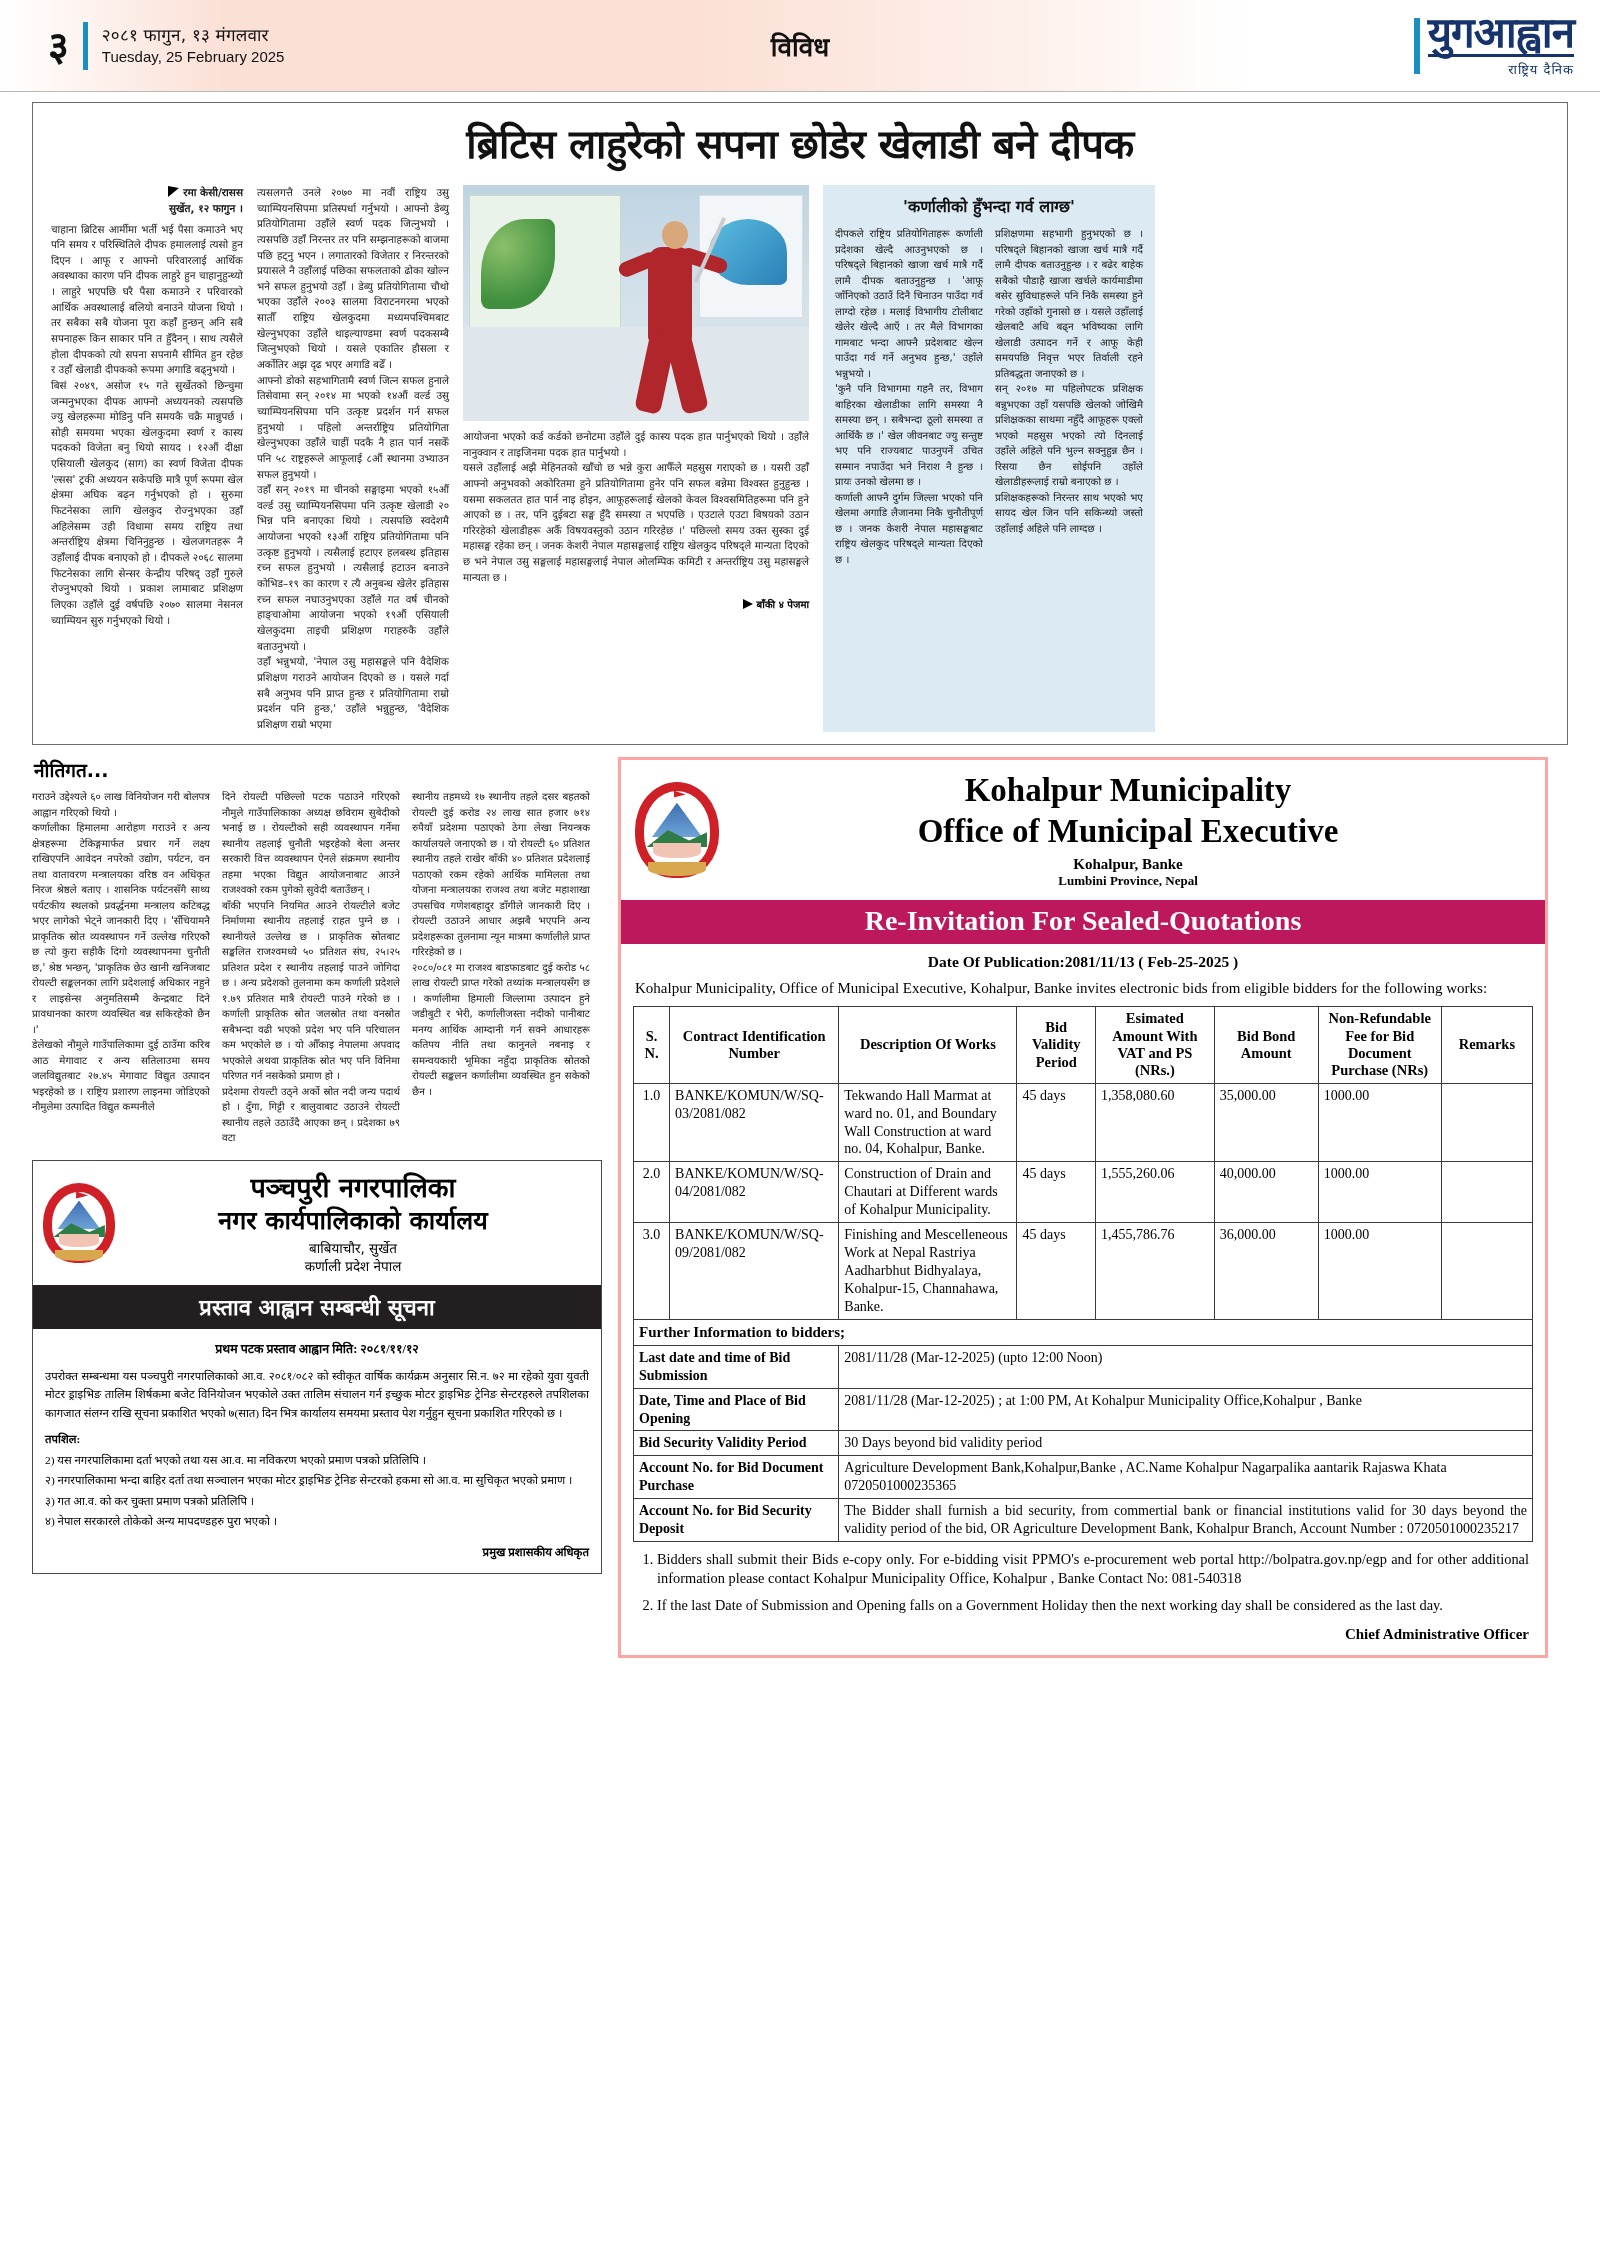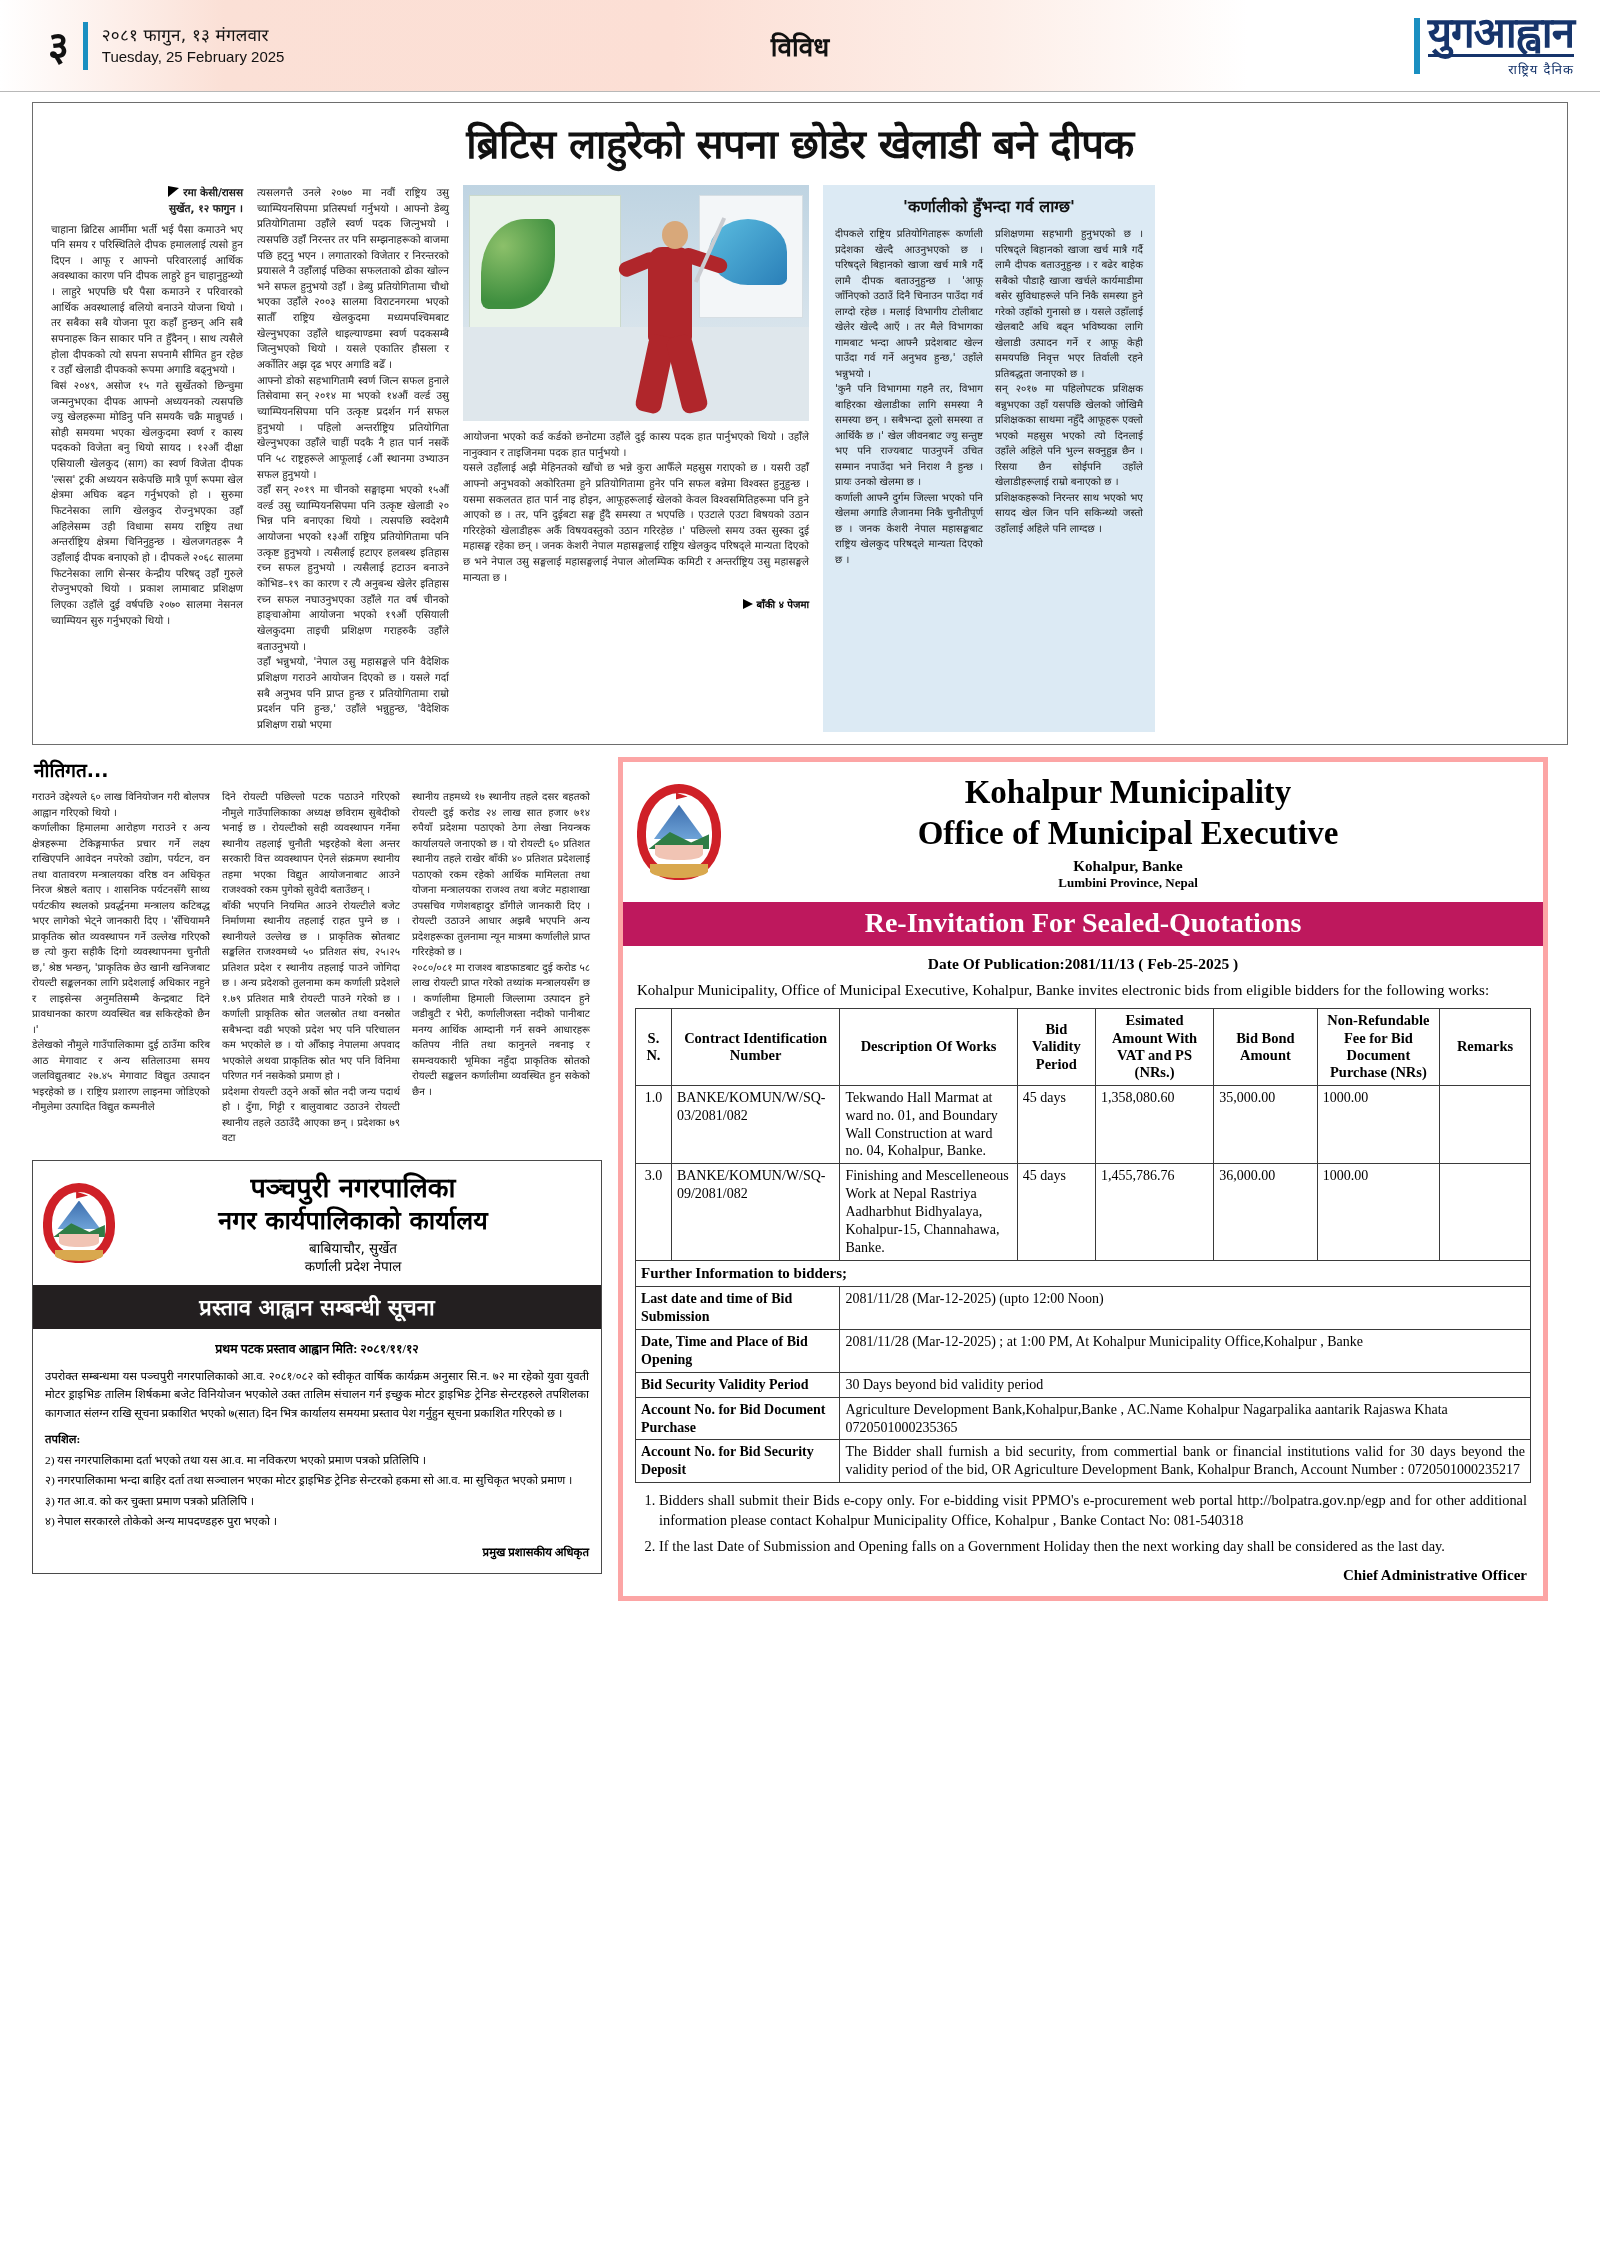--- a/index.html
+++ b/index.html
@@ -175,21 +175,21 @@
     padding:6px 0 8px 0; margin-top:4px;
   }
   .notice-body { padding:10px 12px 12px 12px; font-family:Liberation Serif, serif; font-size:11.4px; line-height:1.62; text-align:justify;}
   .notice-date { text-align:center; font-weight:bold; font-size:12.4px; margin-bottom:8px; }
   .notice-sub { font-weight:bold; margin:8px 0 2px 0; }
   .notice-list { margin:0; padding:0; list-style:none; }
   .notice-list li { margin-bottom:2px; }
   .notice-sign { text-align:right; font-weight:bold; font-size:11.5px; margin-top:12px; }
 
   
-  .tender { border:5px solid #fca5a5; }
+  .tender { border:3px solid #fca5a5; }
   .t-head { display:flex; align-items:center; padding:10px 14px 6px 14px; }
   .t-head .emblem { width:84px; height:96px; margin-right:6px; }
   .t-head-txt { flex:1; text-align:center; }
   .t-l1 { font-family:"Liberation Serif", serif; font-weight:bold; font-size:33px; line-height:1.22; }
   .t-l2 { font-family:"Liberation Serif", serif; font-weight:bold; font-size:33px; line-height:1.22; }
   .t-l3 { font-family:"Liberation Serif", serif; font-weight:bold; font-size:15px; margin-top:5px; }
   .t-l4 { font-family:"Liberation Serif", serif; font-weight:bold; font-size:13px; }
   .t-banner {
     background:#be185d; color:#fff; text-align:center;
     font-family:"Liberation Serif", serif; font-weight:bold; font-size:28px;
@@ -386,20 +386,30 @@
               <td class="c-sn">1.0</td>
               <td class="c-cid">BANKE/KOMUN/W/SQ-03/2081/082</td>
               <td class="c-desc">Tekwando Hall Marmat at ward no. 01, and Boundary Wall Construction at ward no. 04, Kohalpur, Banke.</td>
               <td class="c-val">45 days</td>
               <td class="c-est">1,358,080.60</td>
               <td class="c-bond">35,000.00</td>
               <td class="c-fee">1000.00</td>
               <td class="c-rem"></td>
             </tr>
             <tr>
+              <td class="c-sn">2.0</td>
+              <td class="c-cid">BANKE/KOMUN/W/SQ-04/2081/082</td>
+              <td class="c-desc">Construction of Drain and Chautari at Different wards of Kohalpur Municipality.</td>
+              <td class="c-val">45 days</td>
+              <td class="c-est">1,555,260.06</td>
+              <td class="c-bond">40,000.00</td>
+              <td class="c-fee">1000.00</td>
+              <td class="c-rem"></td>
+            </tr>
+            <tr>
               <td class="c-sn">3.0</td>
               <td class="c-cid">BANKE/KOMUN/W/SQ-09/2081/082</td>
               <td class="c-desc">Finishing and Mescelleneous Work at Nepal Rastriya Aadharbhut Bidhyalaya, Kohalpur-15, Channahawa, Banke.</td>
               <td class="c-val">45 days</td>
               <td class="c-est">1,455,786.76</td>
               <td class="c-bond">36,000.00</td>
               <td class="c-fee">1000.00</td>
               <td class="c-rem"></td>
             </tr>
             <tr>

